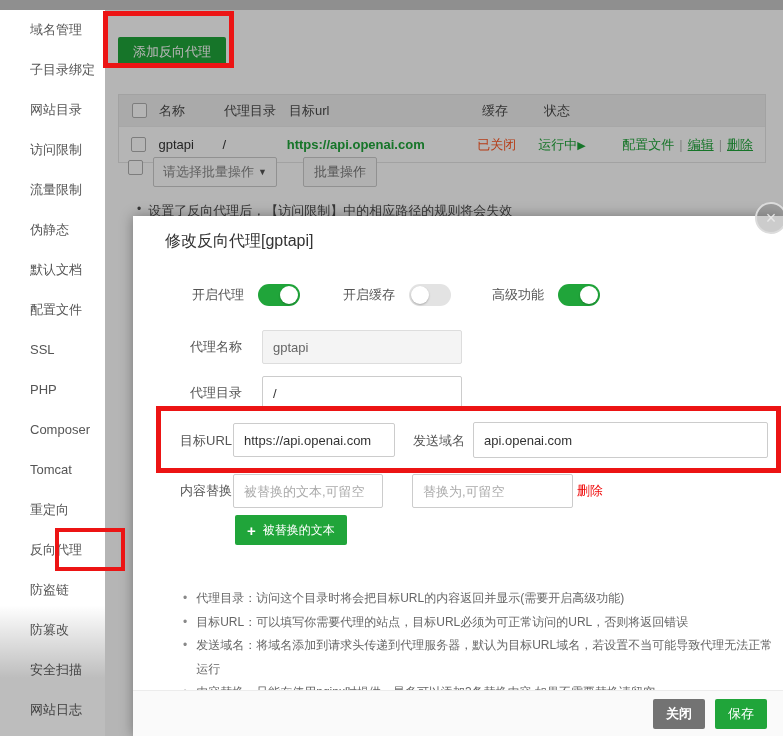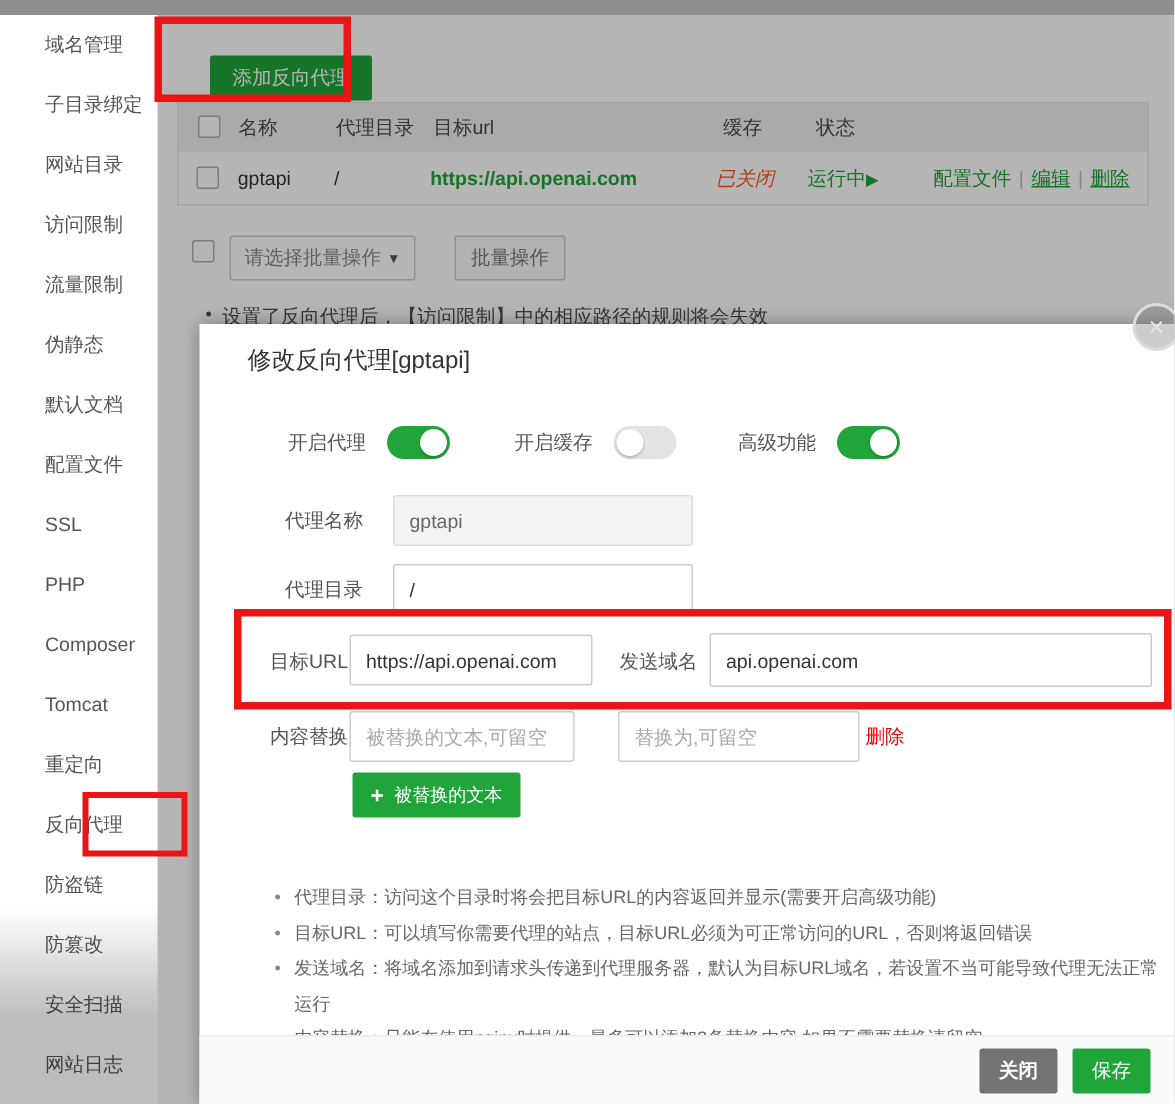--- a/index.html
+++ b/index.html
@@ -18,31 +18,31 @@
     background: linear-gradient(180deg, rgba(0,0,0,0) 0%, rgba(0,0,0,0) 82%, rgba(0,0,0,0.26) 92%); }
   .sidebar-item { height: 40px; line-height: 40px; padding-left: 30px; font-size: 13px; color: #555; cursor: pointer; white-space: nowrap; }
 
   
   .dim { position: absolute; left: 0; top: 10px; width: 783px; height: 726px; background: rgba(0,0,0,0.29); z-index: 20; }
 
   
   .content { position: absolute; left: 0; top: 10px; width: 783px; height: 726px; background: #fff; }
   .add-btn { position: absolute; left: 118px; top: 27px; height: 30px; padding: 0 15px;
     background: #20a53a; color: #fff; border: none; border-radius: 2px; font-size: 13px; cursor: pointer;
-    font-family: "Liberation Sans", sans-serif; margin-left: 22px; }
-  .ptable { position: absolute; left: 118px; top: 58px; width: 648px; background: #fff; border: 1px solid #e4e4e4; font-size: 13px; }
+    font-family: "Liberation Sans", sans-serif; }
+  .ptable { position: absolute; left: 118px; top: 84px; width: 648px; background: #fff; border: 1px solid #e4e4e4; font-size: 13px; }
   .thead { display: flex; align-items: center; height: 31px; background: #f0f0f0; color: #4a4a4a; }
   .trow  { display: flex; align-items: center; height: 36px; border-top: 1px solid #ececec; color: #333; }
   .c-cb { width: 40px; display: flex; justify-content: center; }
   .c-name { width: 65px; } .c-dir { width: 65px; } .c-url { width: 193px; }
   .c-cache { width: 62px; } .c-status { width: 85px; }
   .c-ops { flex: 1; text-align: right; padding-right: 12px; white-space: nowrap; }
   .checkbox { display: inline-block; width: 15px; height: 15px; background: #fff; border: 1px solid #b0b0b0; border-radius: 2px; cursor: pointer; }
   .url-link { color: #20a53a; font-weight: bold; cursor: pointer; }
-  .cache-off { color: #ff5722; font-style: italic; }
+  .cache-off { color: #ff5722; }
   .status-run { color: #20a53a; cursor: pointer; }
   .status-run .play { font-size: 11px; }
   .op-link { color: #20a53a; cursor: pointer; }
   .op-link.u { text-decoration: underline; }
   .op-sep { color: #bbb; margin: 0 5px; }
 
   .batch-cb { position: absolute; left: 128px; top: 150px; }
   .batch-select { position: absolute; left: 153px; top: 147px; width: 124px; height: 30px;
     border: 1px solid #ccc; background: #fff; border-radius: 2px; display: flex; align-items: center;
     justify-content: space-between; padding: 0 9px; font-size: 13px; color: #888; cursor: pointer; }

